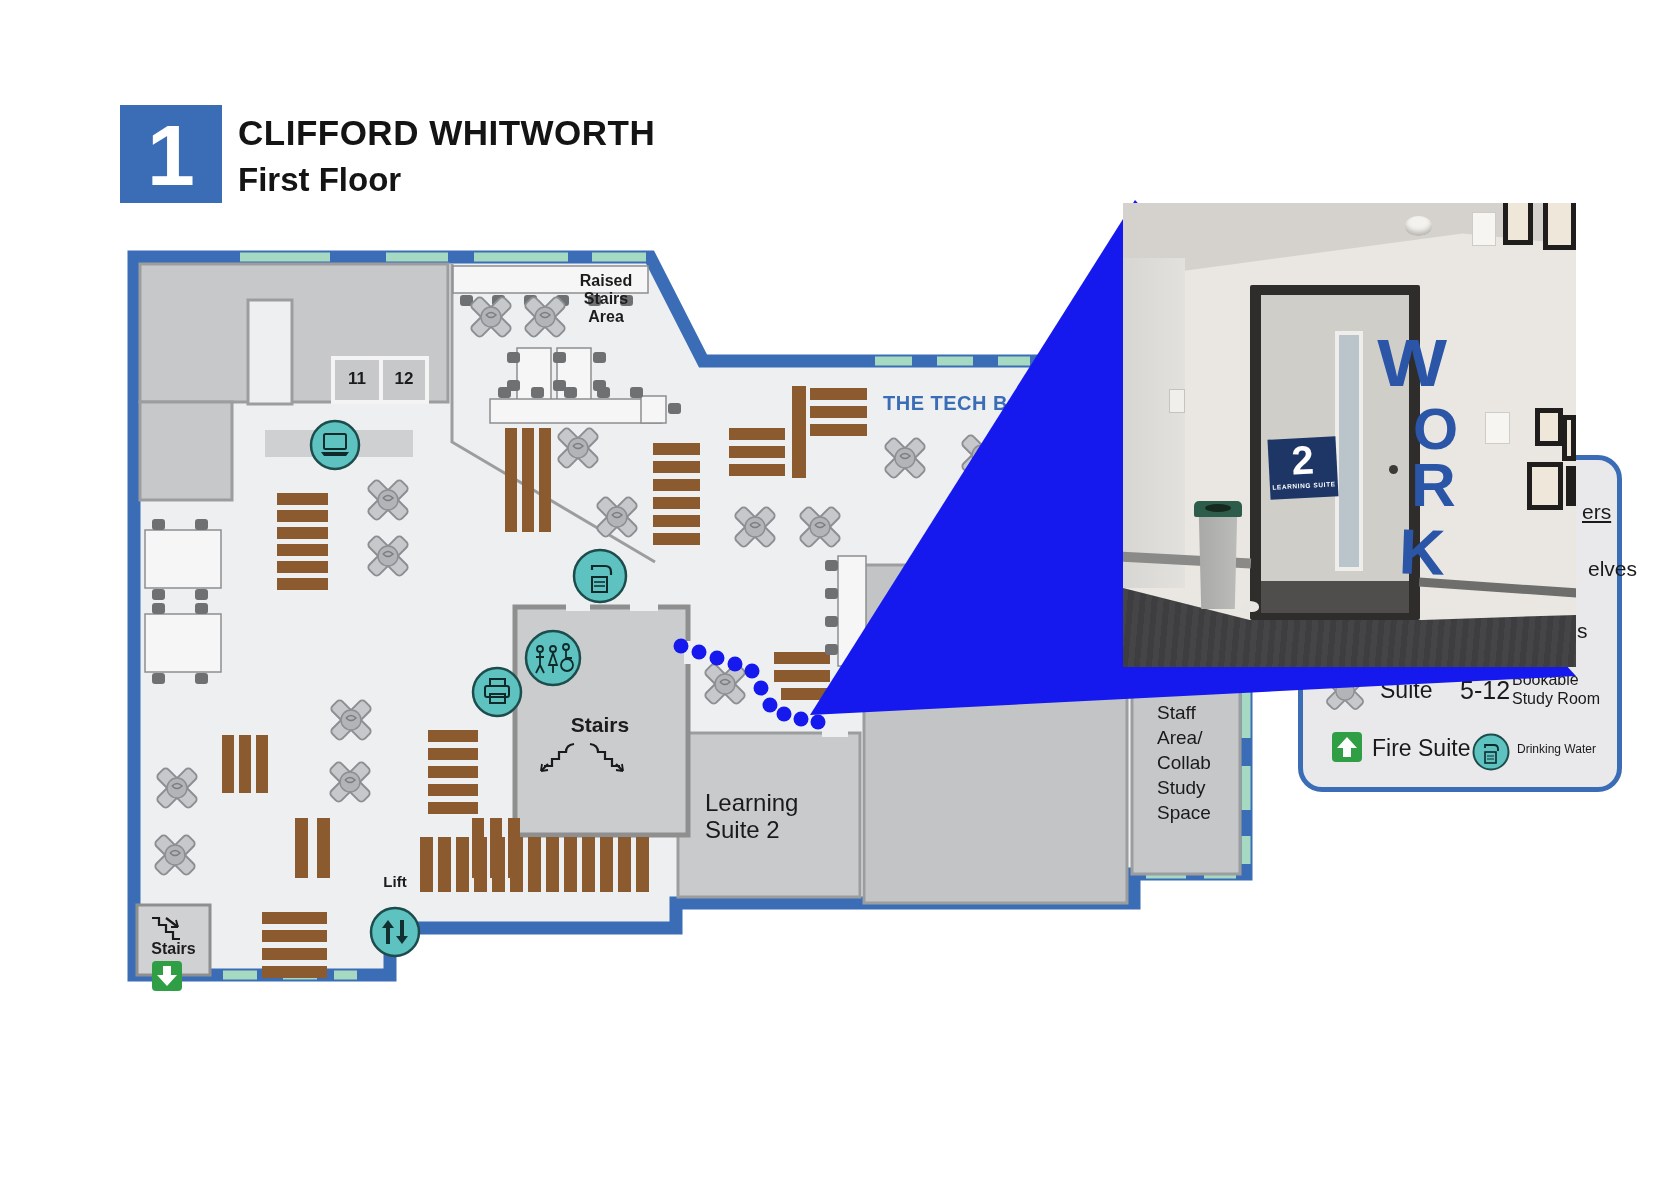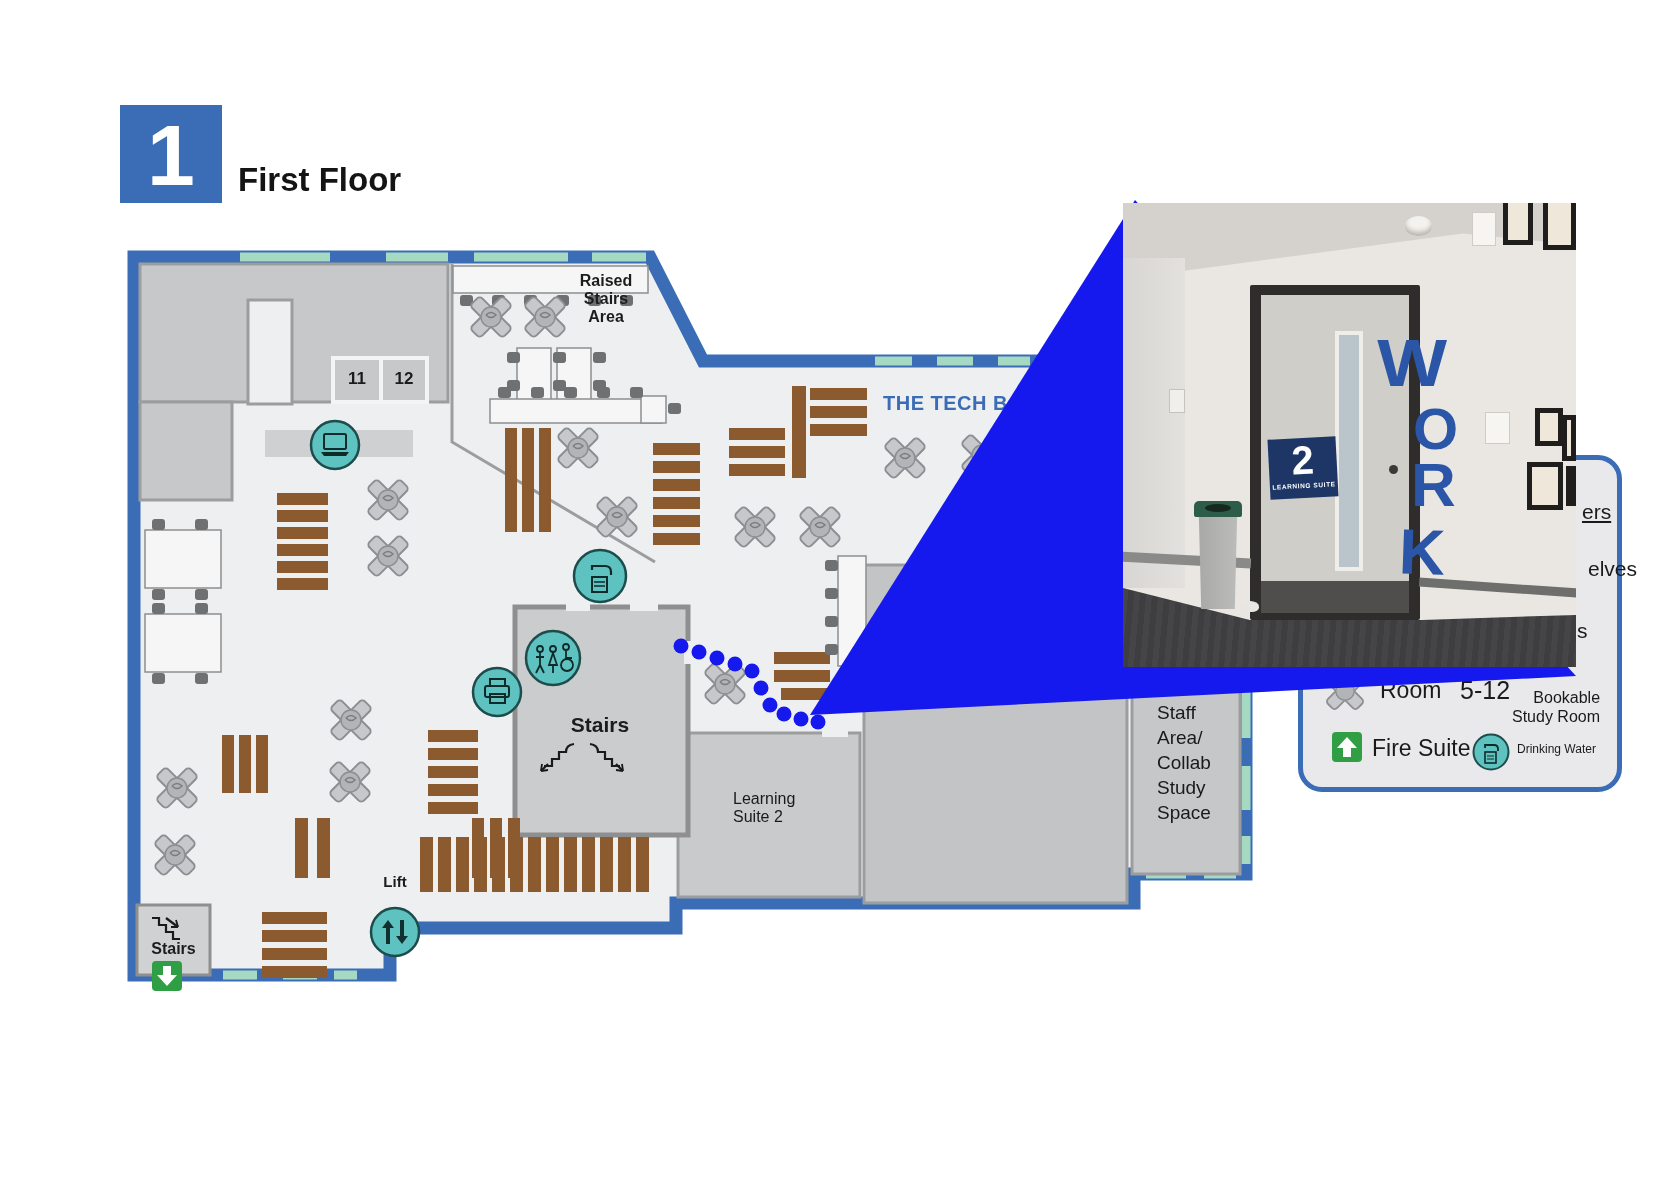--- a/index.html
+++ b/index.html
@@ -295,32 +295,33 @@
         <circle cx="752" cy="671" r="7.5"></circle>
         <circle cx="761" cy="688" r="7.5"></circle>
       <circle cx="770" cy="705" r="7.5"></circle>
         <circle cx="784" cy="714" r="7.5"></circle>
         <circle cx="801" cy="719" r="7.5"></circle>
       <circle cx="818" cy="722" r="7.5"></circle>
     </g>
   </svg>
 
   <div class="lbl" id="badge" style="z-index:5">1</div>
+  <div class="lbl" id="title" style="z-index:5">CLIFFORD WHITWORTH</div>
   <div class="lbl" id="subtitle" style="z-index:5">First Floor</div>
 
   <div class="lbl room-lbl ctr" style="left:333px;top:369px;width:48px;font-size:17px;z-index:2">11</div>
   <div class="lbl room-lbl ctr" style="left:381px;top:369px;width:46px;font-size:17px;z-index:2">12</div>
   <div class="lbl room-lbl ctr" style="left:558px;top:272px;width:96px;font-size:16px;z-index:2">
     <div>Raised</div>
       <div>Stairs</div>
       <div>Area</div>
   </div>
   <div class="lbl" id="techbar-lbl" style="z-index:2">THE TECH BAR</div>
   <div class="lbl room-lbl ctr" style="left:540px;top:713px;width:120px;font-size:21px;z-index:2">Stairs</div>
-  <div class="lbl" style="left:733px;top:790px;font-size:16px;font-weight:500;z-index:2">
+  <div class="lbl" style="left:705px;top:790px;font-size:24px;font-weight:500;z-index:2">
     <div>Learning</div>
       <div>Suite 2</div>
   </div>
   <div class="lbl" style="left:1157px;top:700px;font-size:19px;font-weight:500;line-height:25px;z-index:2">
     <div>Staff</div>
       <div>Area/</div>
       <div>Collab</div>
       <div>Study</div>
       <div>Space</div>
   </div>
@@ -334,23 +335,23 @@
 
     <svg class="abs" style="left:12px;top:206px" width="60" height="50" viewBox="0 0 60 50">
       <g transform="translate(30,25) scale(0.92)">
         <g transform="rotate(45)">
           <rect x="-23" y="-7" width="46" height="14" rx="4" fill="#c7c8cb" stroke="#8d8e92" stroke-width="2"></rect>
           <rect x="-7" y="-23" width="14" height="46" rx="4" fill="#c7c8cb" stroke="#8d8e92" stroke-width="2"></rect>
         </g>
         <circle r="10" fill="#b2b4b8" stroke="#8d8e92" stroke-width="1.5"></circle>
       </g>
     </svg>
-    <div class="lbl" style="left:77px;top:218px;font-size:23px;">Room</div>
+    <div class="lbl" style="left:77px;top:218px;font-size:23px;">Suite</div>
     <div class="lbl" style="left:157px;top:216px;font-size:25px;">5-12</div>
-    <div class="lbl" style="left:209px;top:228px;font-size:16px;font-weight:500;line-height:19px;text-align:right;">
+    <div class="lbl" style="left:209px;top:210px;font-size:16px;font-weight:500;line-height:19px;">
       <div>Bookable</div>
         <div>Study Room</div>
     </div>
 
     <svg class="abs" style="left:29px;top:272px" width="30" height="30" viewBox="0 0 30 30">
       <rect width="30" height="30" rx="4" fill="#2f9e44"></rect>
       <polygon points="15,5 25,16 19,16 19,25 11,25 11,16 5,16" fill="#ffffff"></polygon>
     </svg>
     <div class="lbl" style="left:69px;top:276px;font-size:23px;">Fire Suite</div>
     <svg class="abs" style="left:168px;top:272px" width="40" height="40" viewBox="0 0 40 40">

